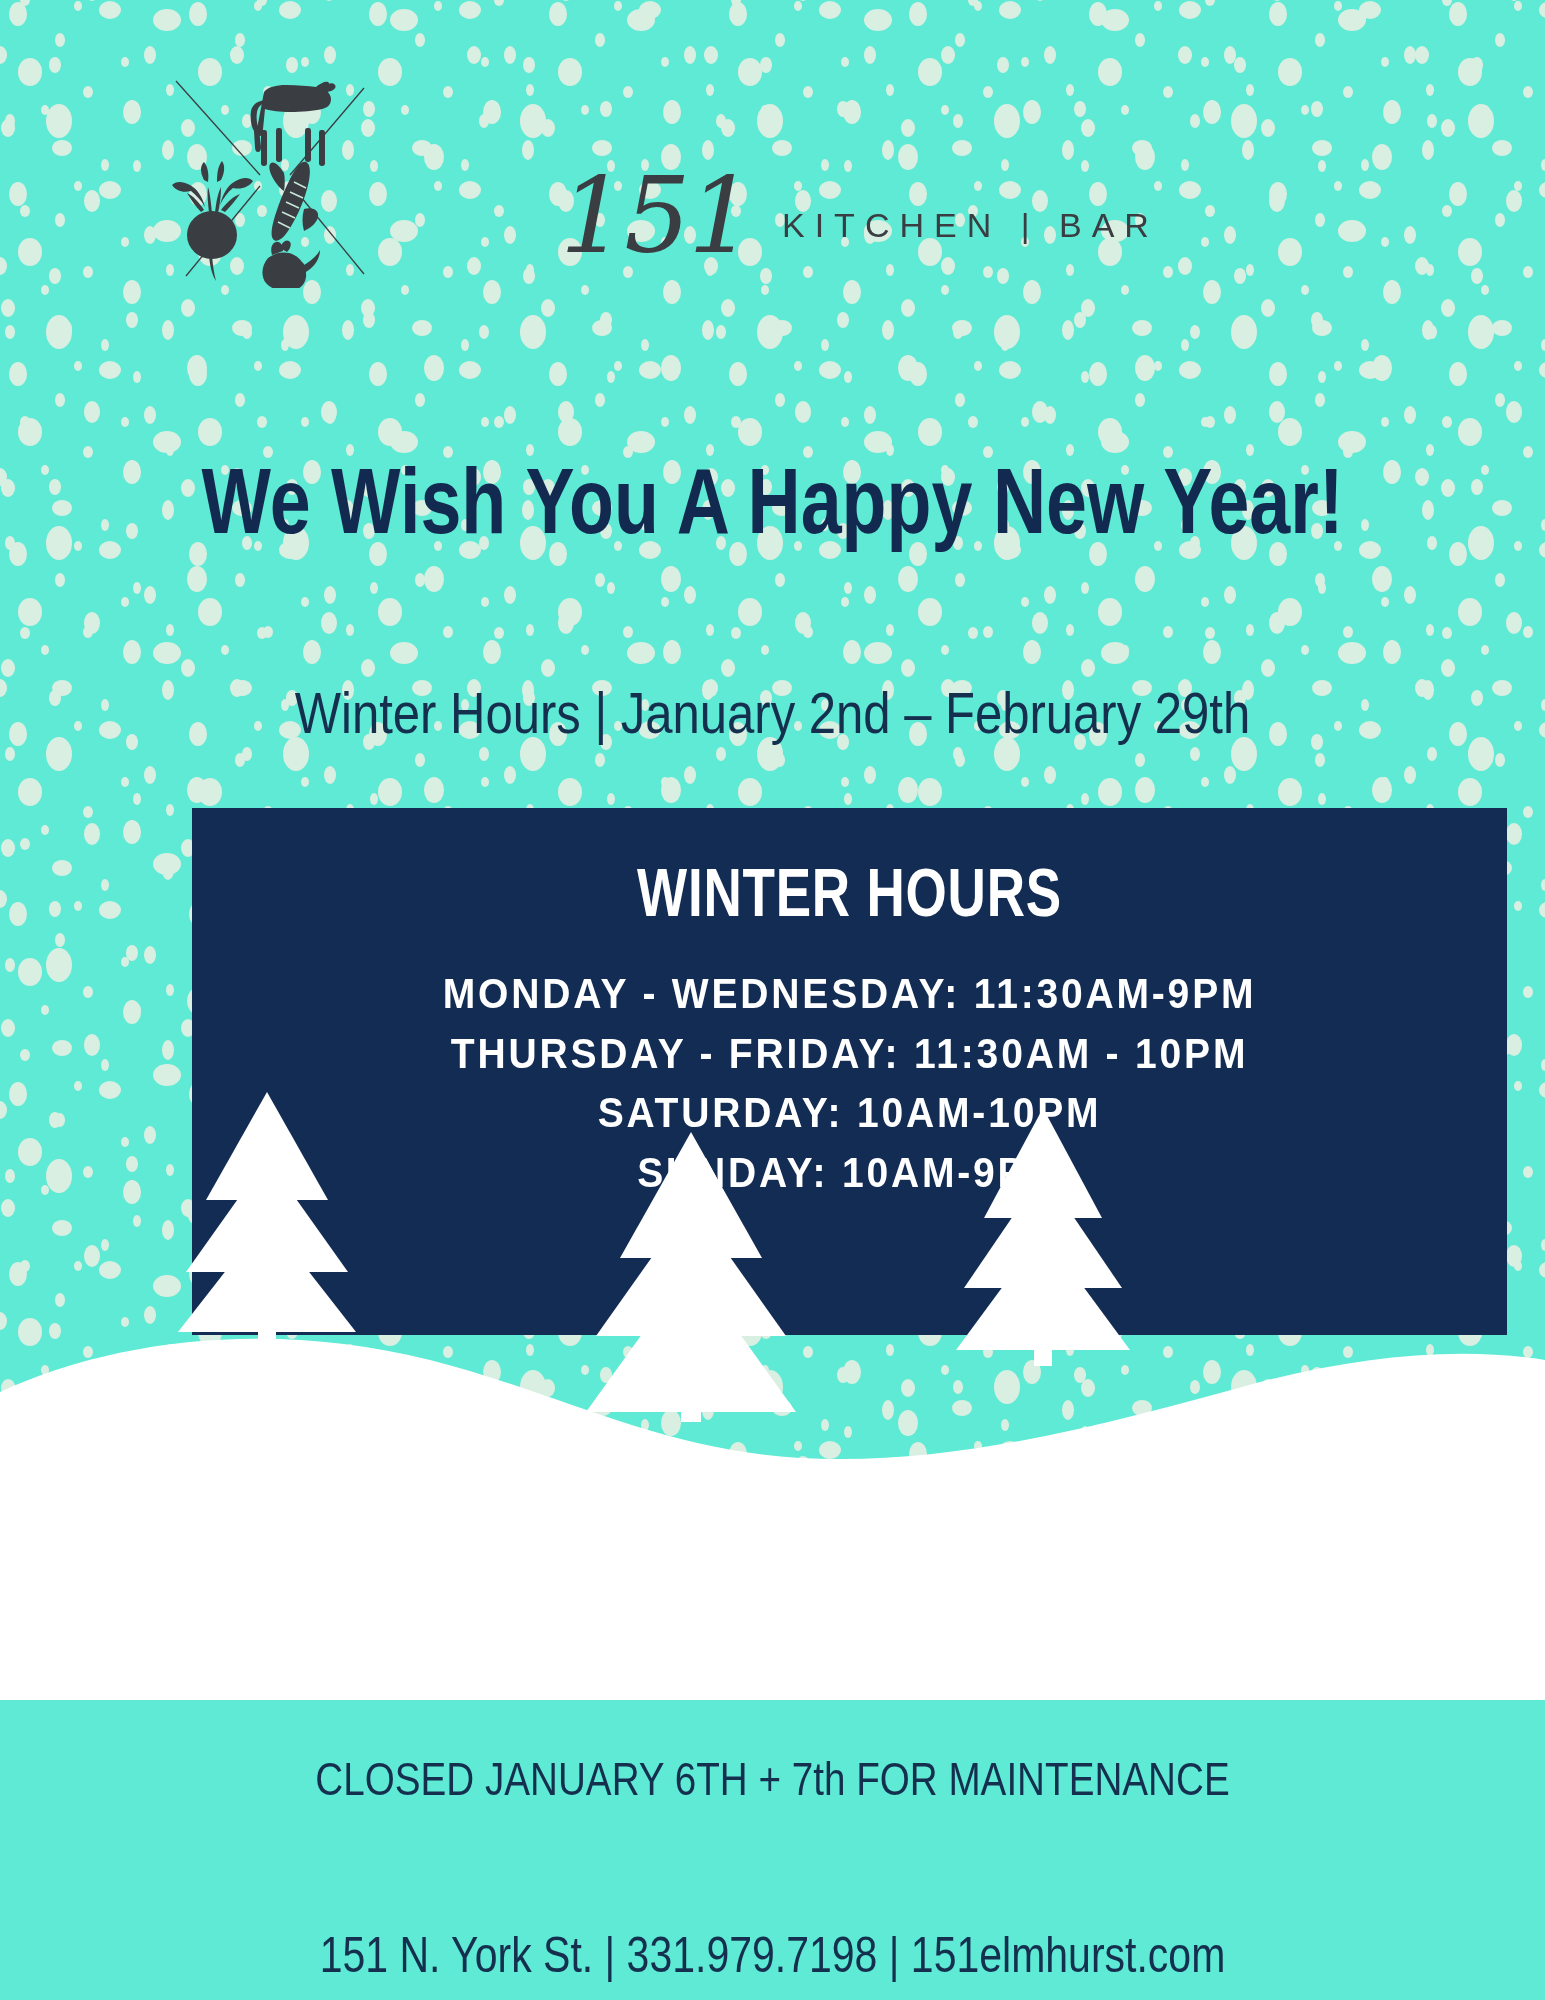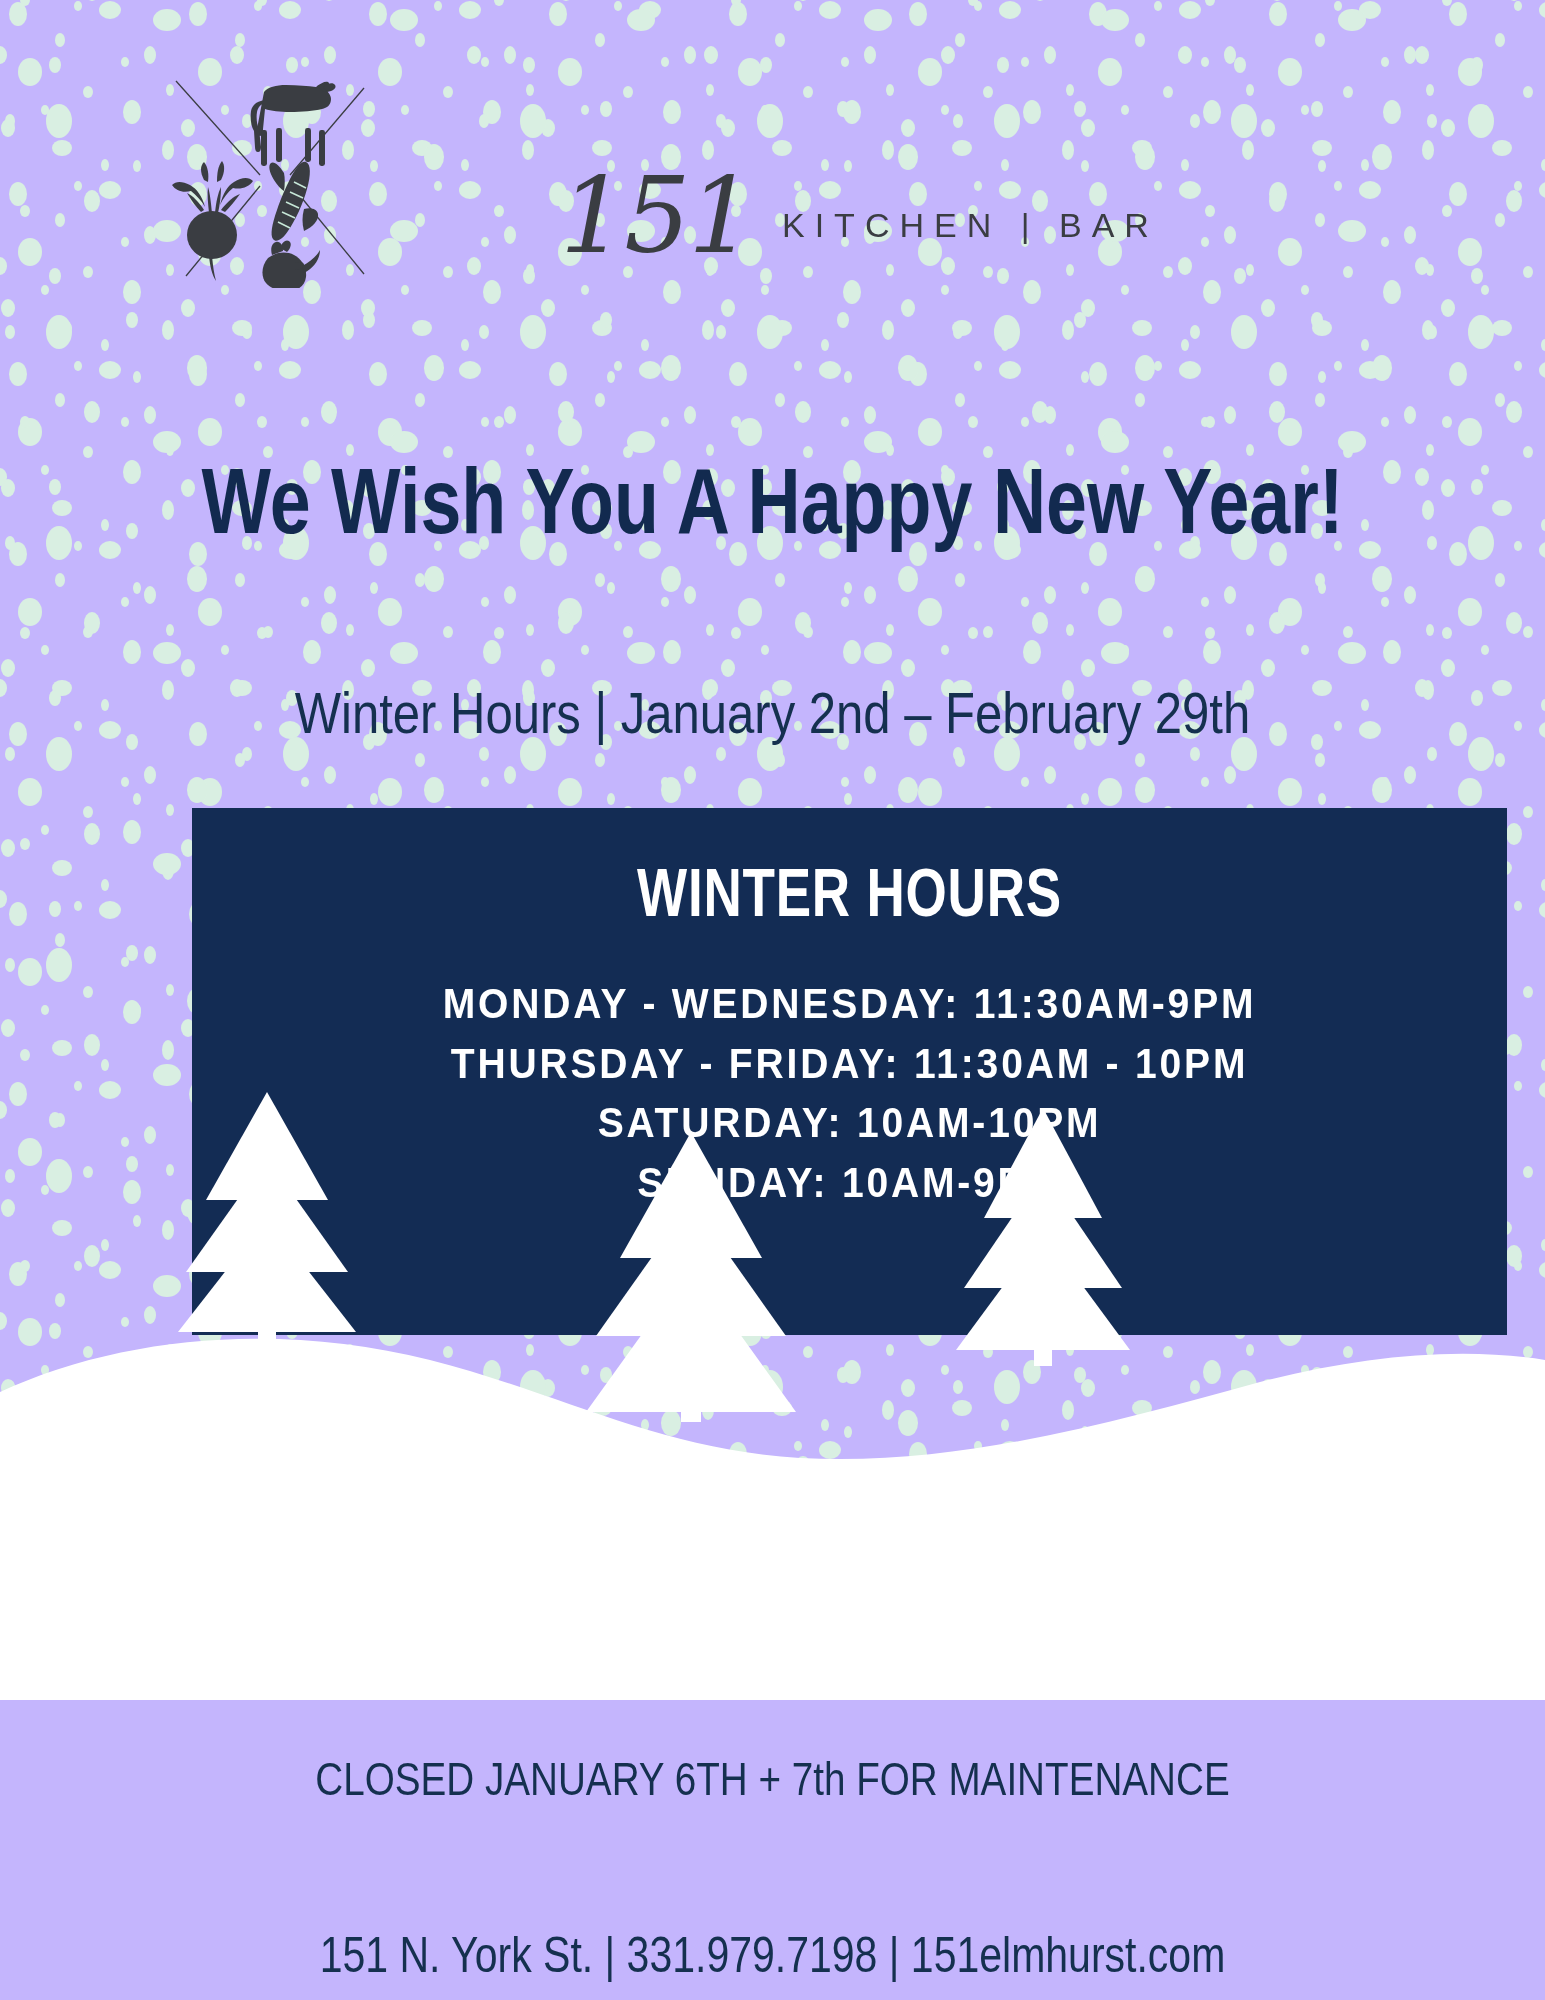--- a/index.html
+++ b/index.html
@@ -5,21 +5,21 @@
   html,body{margin:0;padding:0;}
   body{
     width:1545px;height:2000px;
     font-family:"Liberation Sans", sans-serif;
     background:#ffffff;
     overflow:hidden;
   }
   #flyer{
     position:relative;
     width:1545px;height:2000px;
-    background:#c4b5fd;
+    background:#5eead4;
     overflow:hidden;
   }
   
   .snow{
     position:absolute;left:0;top:0;width:1545px;height:1690px;
     pointer-events:none;
   }
   .snow svg{display:block;}
 
   
@@ -89,21 +89,21 @@
     text-align:center;
     color:#ffffff;
     font-family:"Liberation Sans Narrow","Liberation Sans",sans-serif;
     font-weight:bold;
     font-size:68px;
     line-height:1;
     letter-spacing:1px;
     transform:scaleX(0.78);
   }
   #hours-list{
-    margin-top:48px;
+    margin-top:38px;
     text-align:center;
   }
   .hours-line{
     color:#ffffff;
     font-family:"Liberation Sans",sans-serif;
     font-weight:bold;
     font-size:42px;
     line-height:1.42;
     letter-spacing:3.0px;
     white-space:nowrap;

